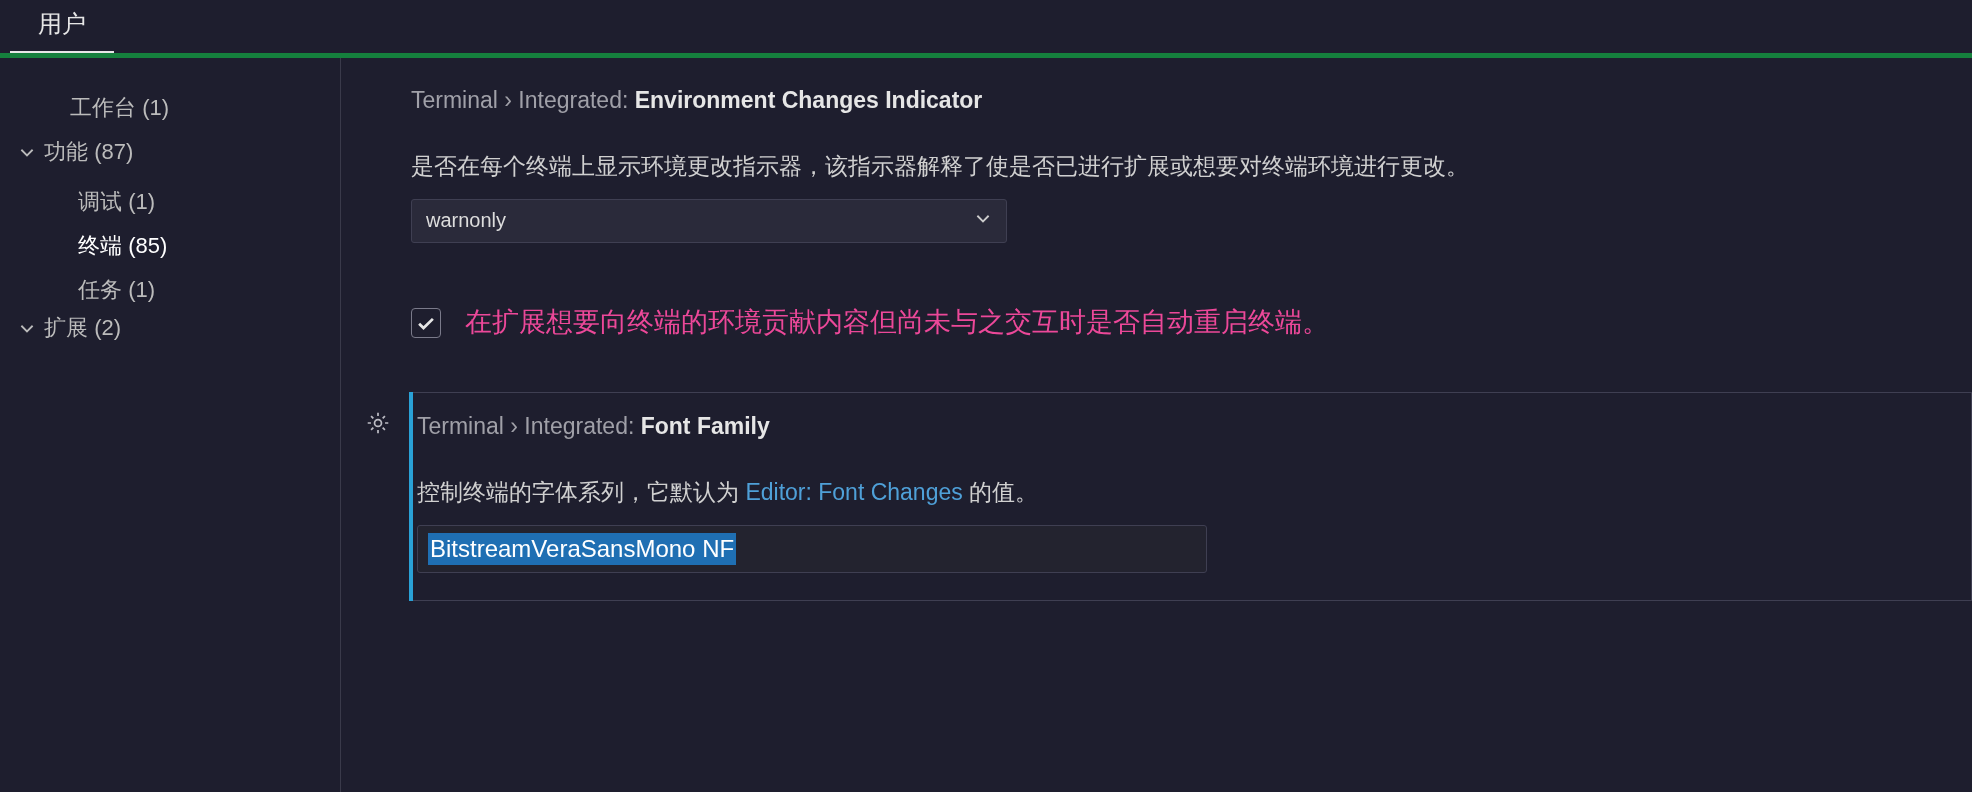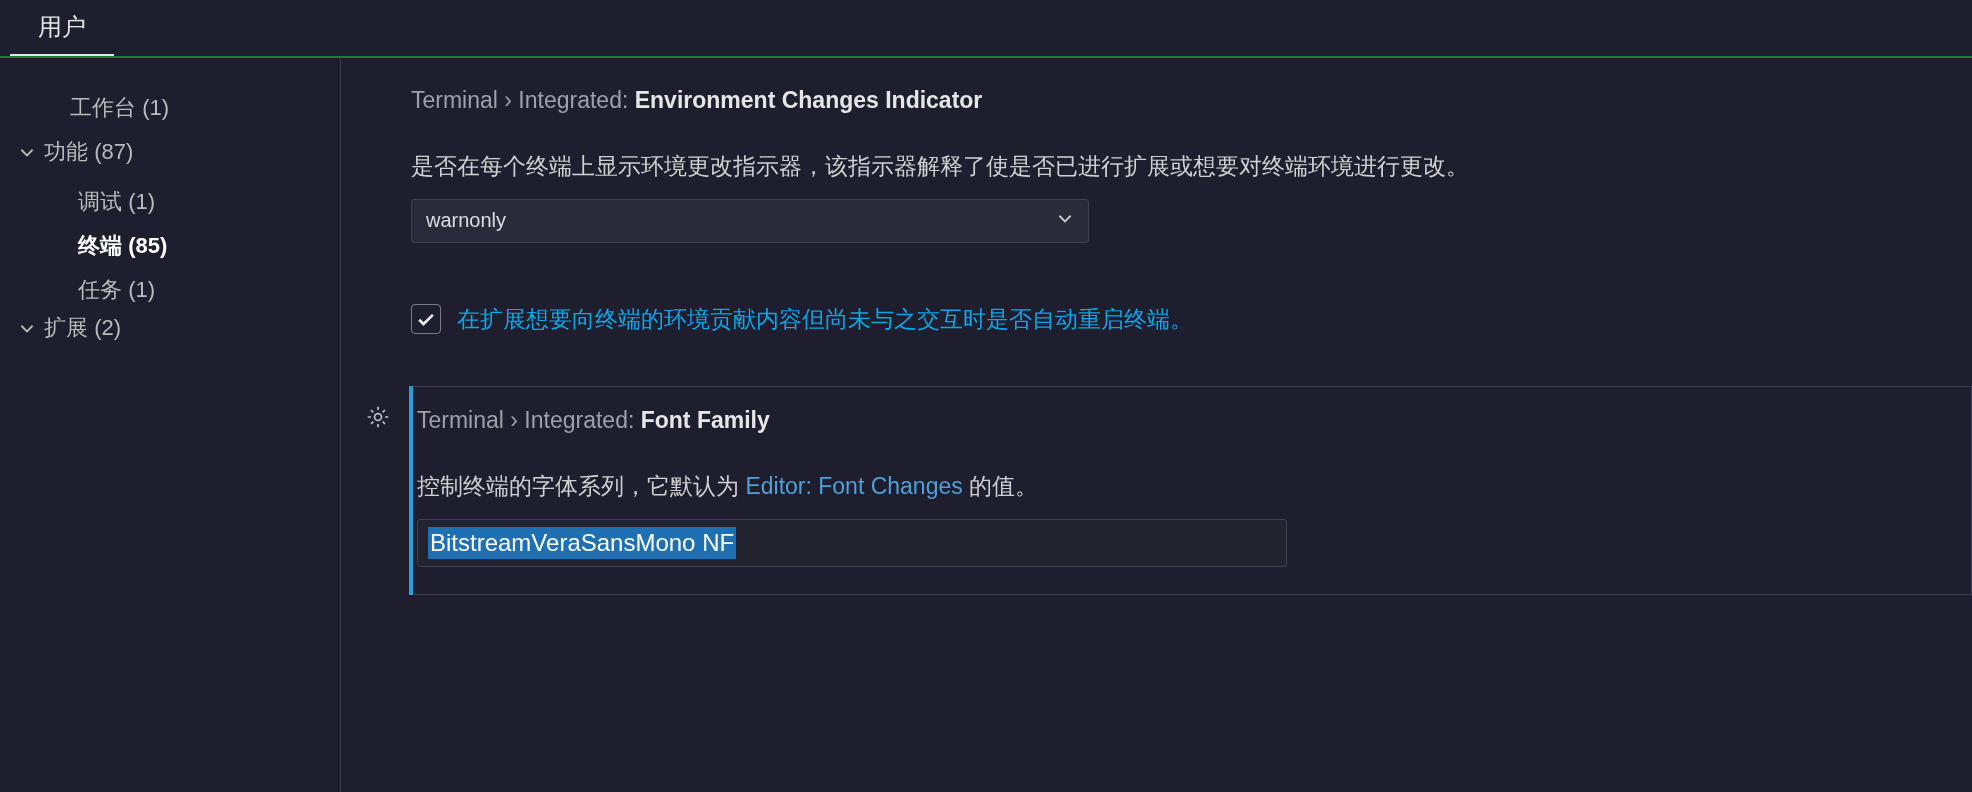--- a/index.html
+++ b/index.html
@@ -10,21 +10,21 @@
     font-family: "Segoe UI", -apple-system, "Microsoft YaHei", sans-serif;
     color: #cccccc;
     overflow: hidden;
   }
 
   
   .tab-strip {
     height: 58px;
     display: flex;
     align-items: flex-end;
-    border-bottom: 2px solid #15803d;
+    border-bottom: 5px solid #15803d;
     padding-left: 10px;
   }
   .tab {
     height: 58px;
     display: flex;
     align-items: center;
     padding: 0 28px;
     font-size: 24px;
     color: #e6e6e6;
     position: relative;
@@ -63,21 +63,21 @@
   .toc-row .chevron {
     width: 34px;
     display: flex;
     justify-content: center;
     align-items: center;
   }
   .toc-row .indent-0 { padding-left: 26px; } 
   .toc-row .indent-1 { padding-left: 34px; margin-top: 12px; } 
   .toc-row.active {
     color: #ffffff;
-    font-weight: 700;
+    font-weight: 400;
   }
   .chev-svg { width: 18px; height: 18px; }
 
   
   .content-wrap {
     flex: 1;
     border-left: 1px solid #3a3a4a;
     overflow: hidden;
     position: relative;
     padding-left: 14px;
@@ -110,21 +110,21 @@
   }
   .setting-desc a.link {
     color: #4fa0d8;
     text-decoration: none;
   }
 
   .select-box {
     display: flex;
     align-items: center;
     justify-content: space-between;
-    width: 678px;
+    width: 596px;
     height: 44px;
     background: #2a2a3a;
     border: 1px solid #3f3f52;
     border-radius: 3px;
     padding: 0 14px;
     font-size: 20px;
     color: #dddddd;
     cursor: pointer;
   }
   .select-box .chev-down { width: 18px; height: 18px; }
@@ -140,23 +140,24 @@
     border-radius: 4px;
     display: flex;
     align-items: center;
     justify-content: center;
     flex: 0 0 30px;
     cursor: pointer;
     background: transparent;
   }
   .checkbox svg { width: 22px; height: 22px; }
   .checkbox-row .cb-label {
-    font-size: 23px;
-    color: #0ea5e9;
+    font-size: 27px;
+    color: #ec4899;
     line-height: 1.6;
+    margin-left: 8px;
   }
 
   
   .setting-block.focused {
     position: relative;
     margin-top: 30px;
     padding: 18px 0 28px 0;
   }
   .focus-frame {
     position: absolute;
@@ -176,21 +177,21 @@
     background: #2aa1d6;
   }
   .gear-wrap {
     position: absolute;
     left: -46px;
     top: 18px;
   }
   .gear-icon { width: 26px; height: 26px; color: #bcbcc4; cursor: pointer; }
 
   .text-input {
-    width: 870px;
+    width: 790px;
     height: 48px;
     background: #23232f;
     border: 1px solid #3f3f52;
     border-radius: 3px;
     padding: 0 10px;
     display: flex;
     align-items: center;
   }
   .text-input .selected-text {
     background: #1f6fb3;

